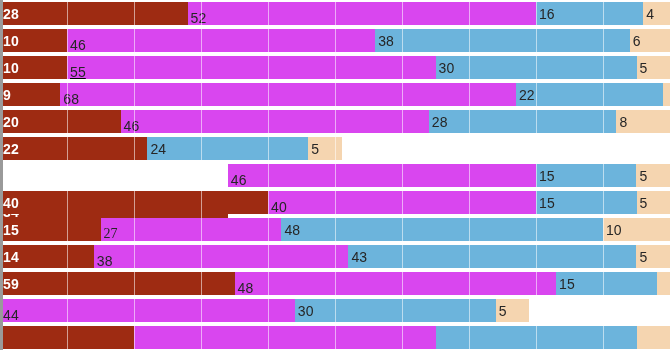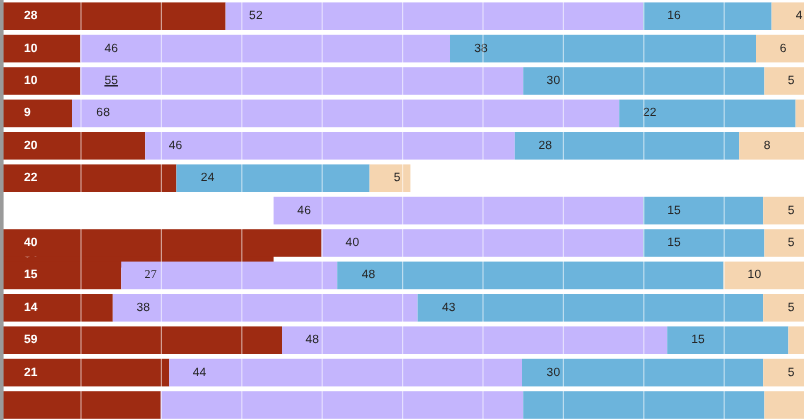--- a/index.html
+++ b/index.html
@@ -84,31 +84,31 @@
   .seg {
     position: relative;
     height: 100%;
     display: flex;
     align-items: center;
     box-sizing: border-box;
     overflow: visible;
     flex: none;
   }
   .seg-label {
-    font-size: 10px;
+    font-size: 14px;
     line-height: 1;
-    padding-left: 20px;
+    padding-left: 3px;
     white-space: nowrap;
     letter-spacing: 0.1px;
   }
 
   .seg-0 { background: #9E2B12; }
   .seg-0 .seg-label { color: #ffffff; font-weight: bold; }
 
-  .seg-1 { background: #c4b5fd; }
+  .seg-1 { background: #d946ef; align-items: flex-end; }
   .seg-1 .seg-label { color: #262626; }
 
   .seg-2 { background: #6CB4DC; }
   .seg-2 .seg-label { color: #262626; }
 
   .seg-3 { background: #F5D5B0; }
   .seg-3 .seg-label { color: #262626; }
 </style>
 </head>
 <body>
@@ -281,23 +281,20 @@
               <span class="seg-label">48</span>
             </div>
             <div class="seg seg-2" style="width: 15%;">
               <span class="seg-label">15</span>
             </div>
             <div class="seg seg-3 tiny" style="width: 2%;"></div>
           </div>
         </div>
         <div class="bar-row">
           <div class="bar-track">
-            <div class="seg seg-0" style="width: 21%;">
-              <span class="seg-label">21</span>
-            </div>
             <div class="seg seg-1" style="width: 44%;">
               <span class="seg-label">44</span>
             </div>
             <div class="seg seg-2" style="width: 30%;">
               <span class="seg-label">30</span>
             </div>
             <div class="seg seg-3" style="width: 5%;">
               <span class="seg-label">5</span>
             </div>
           </div>

